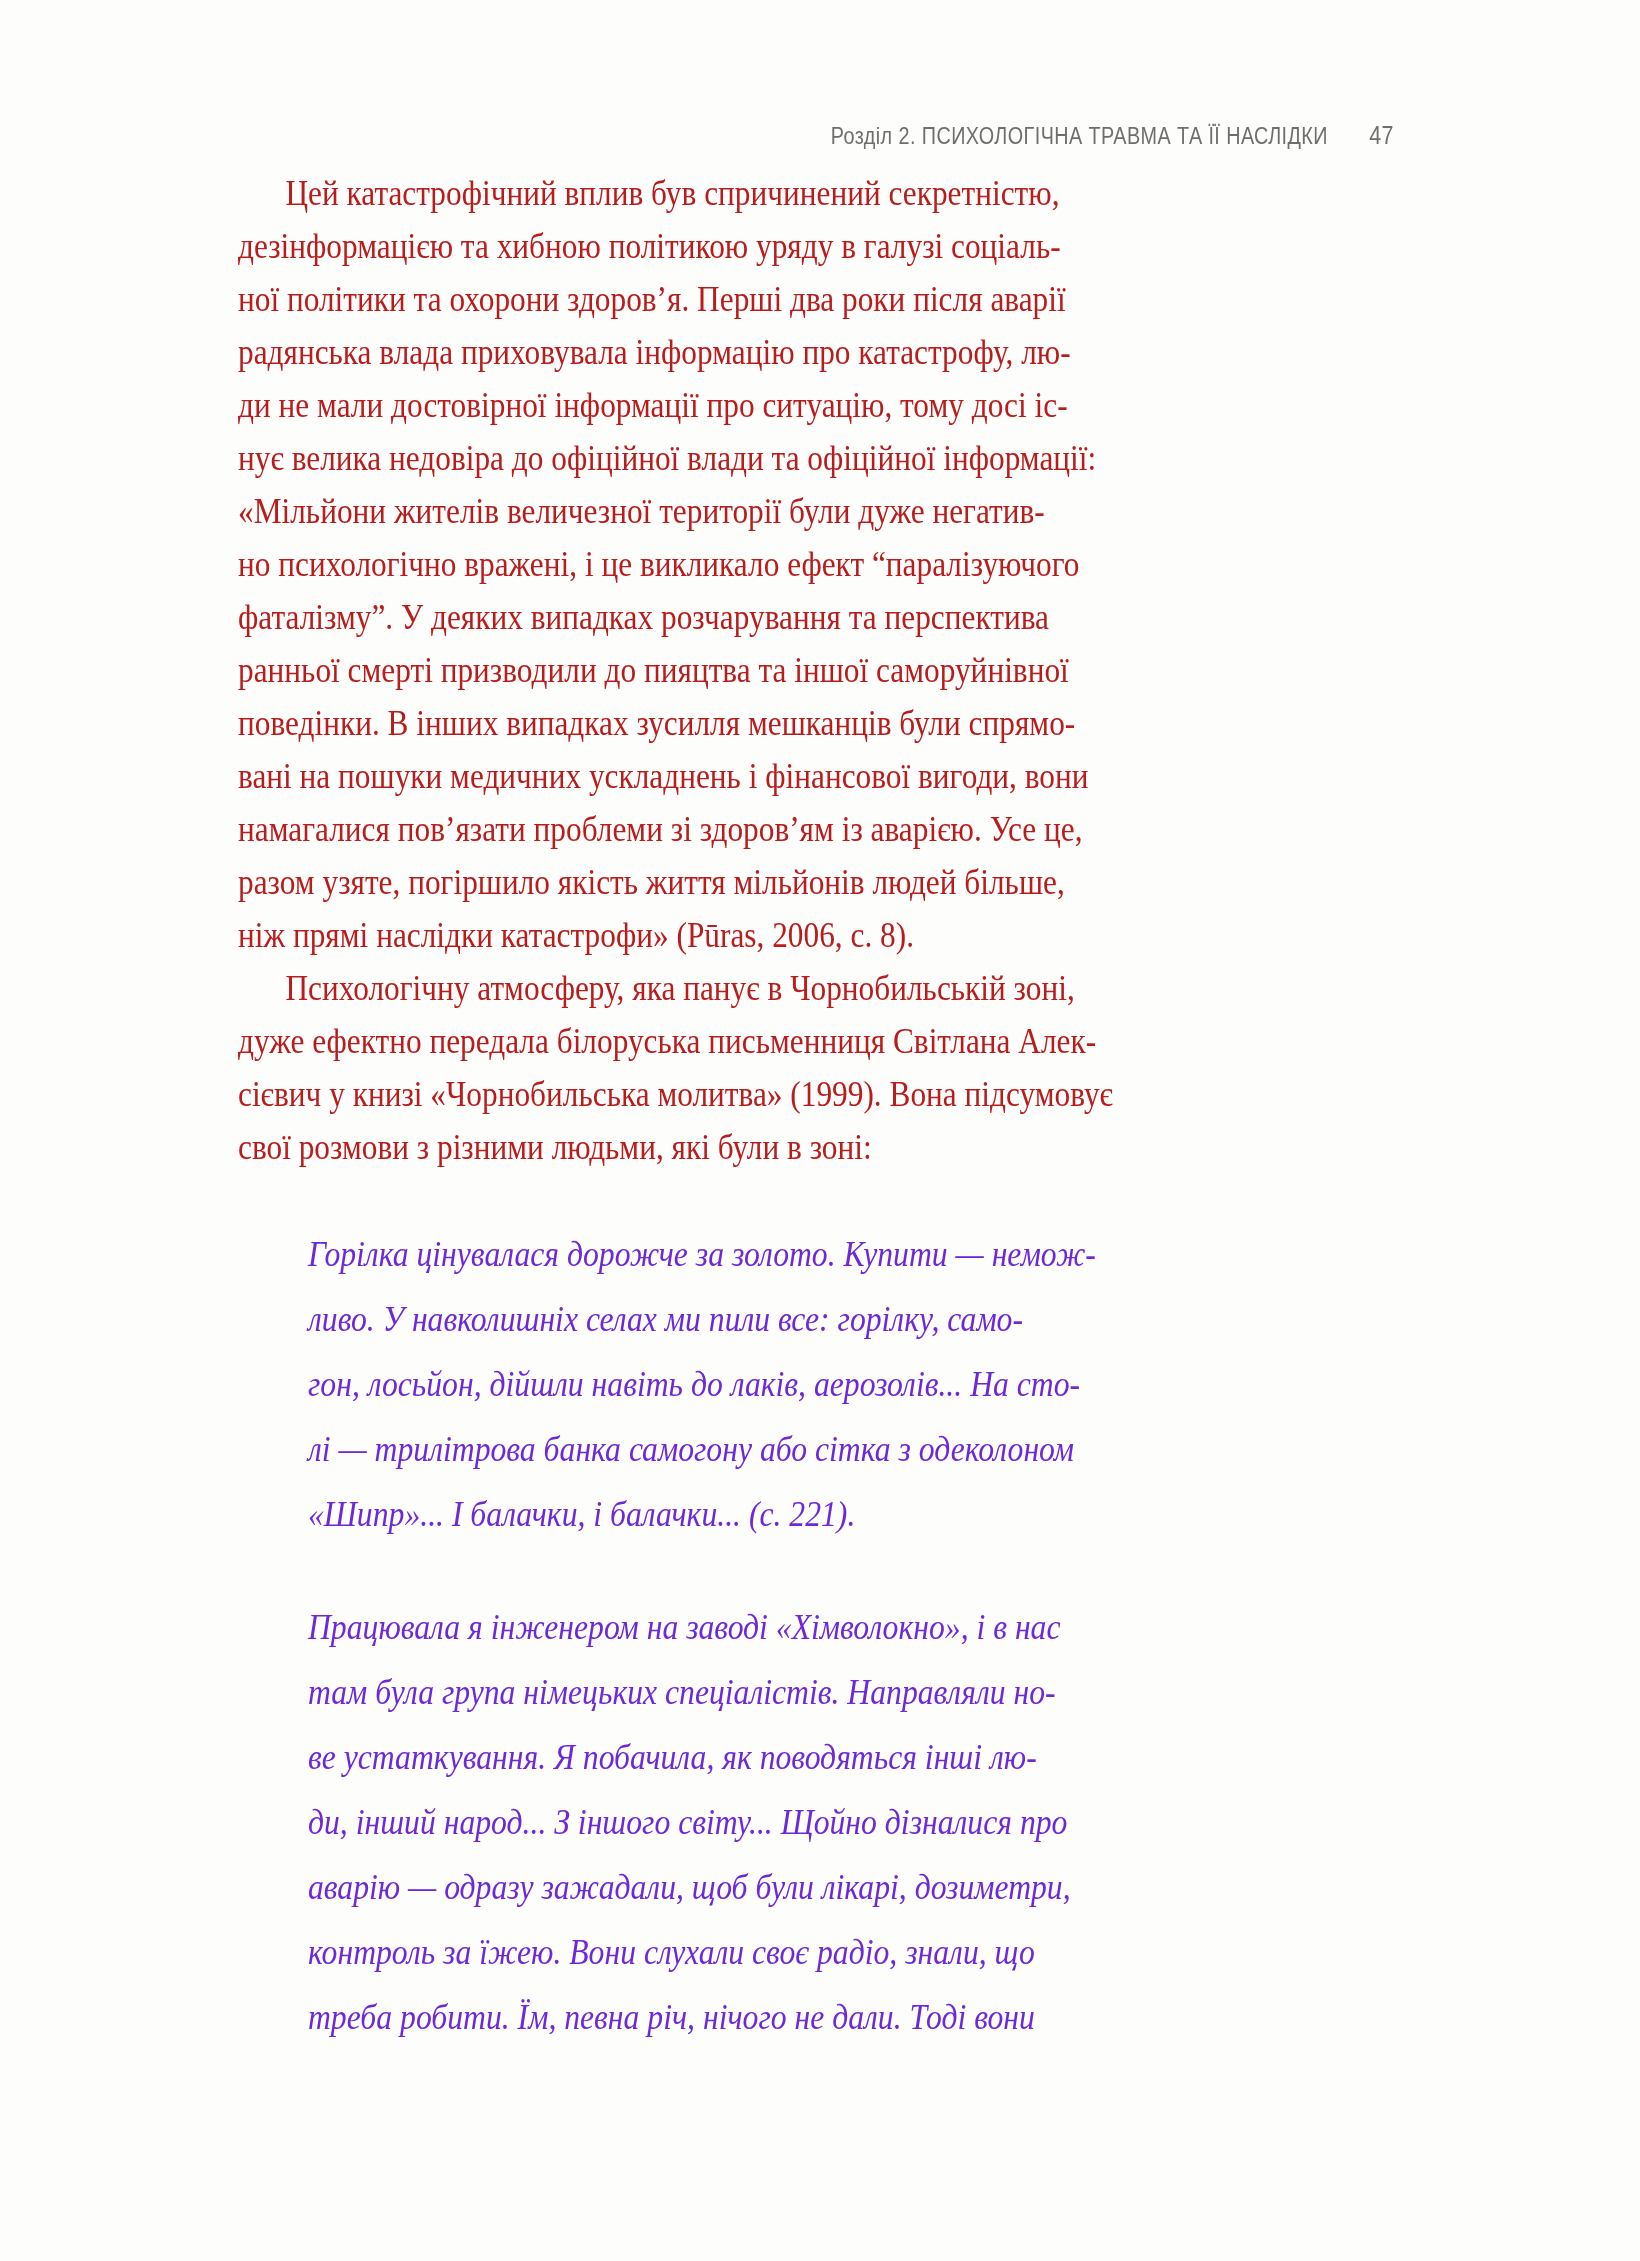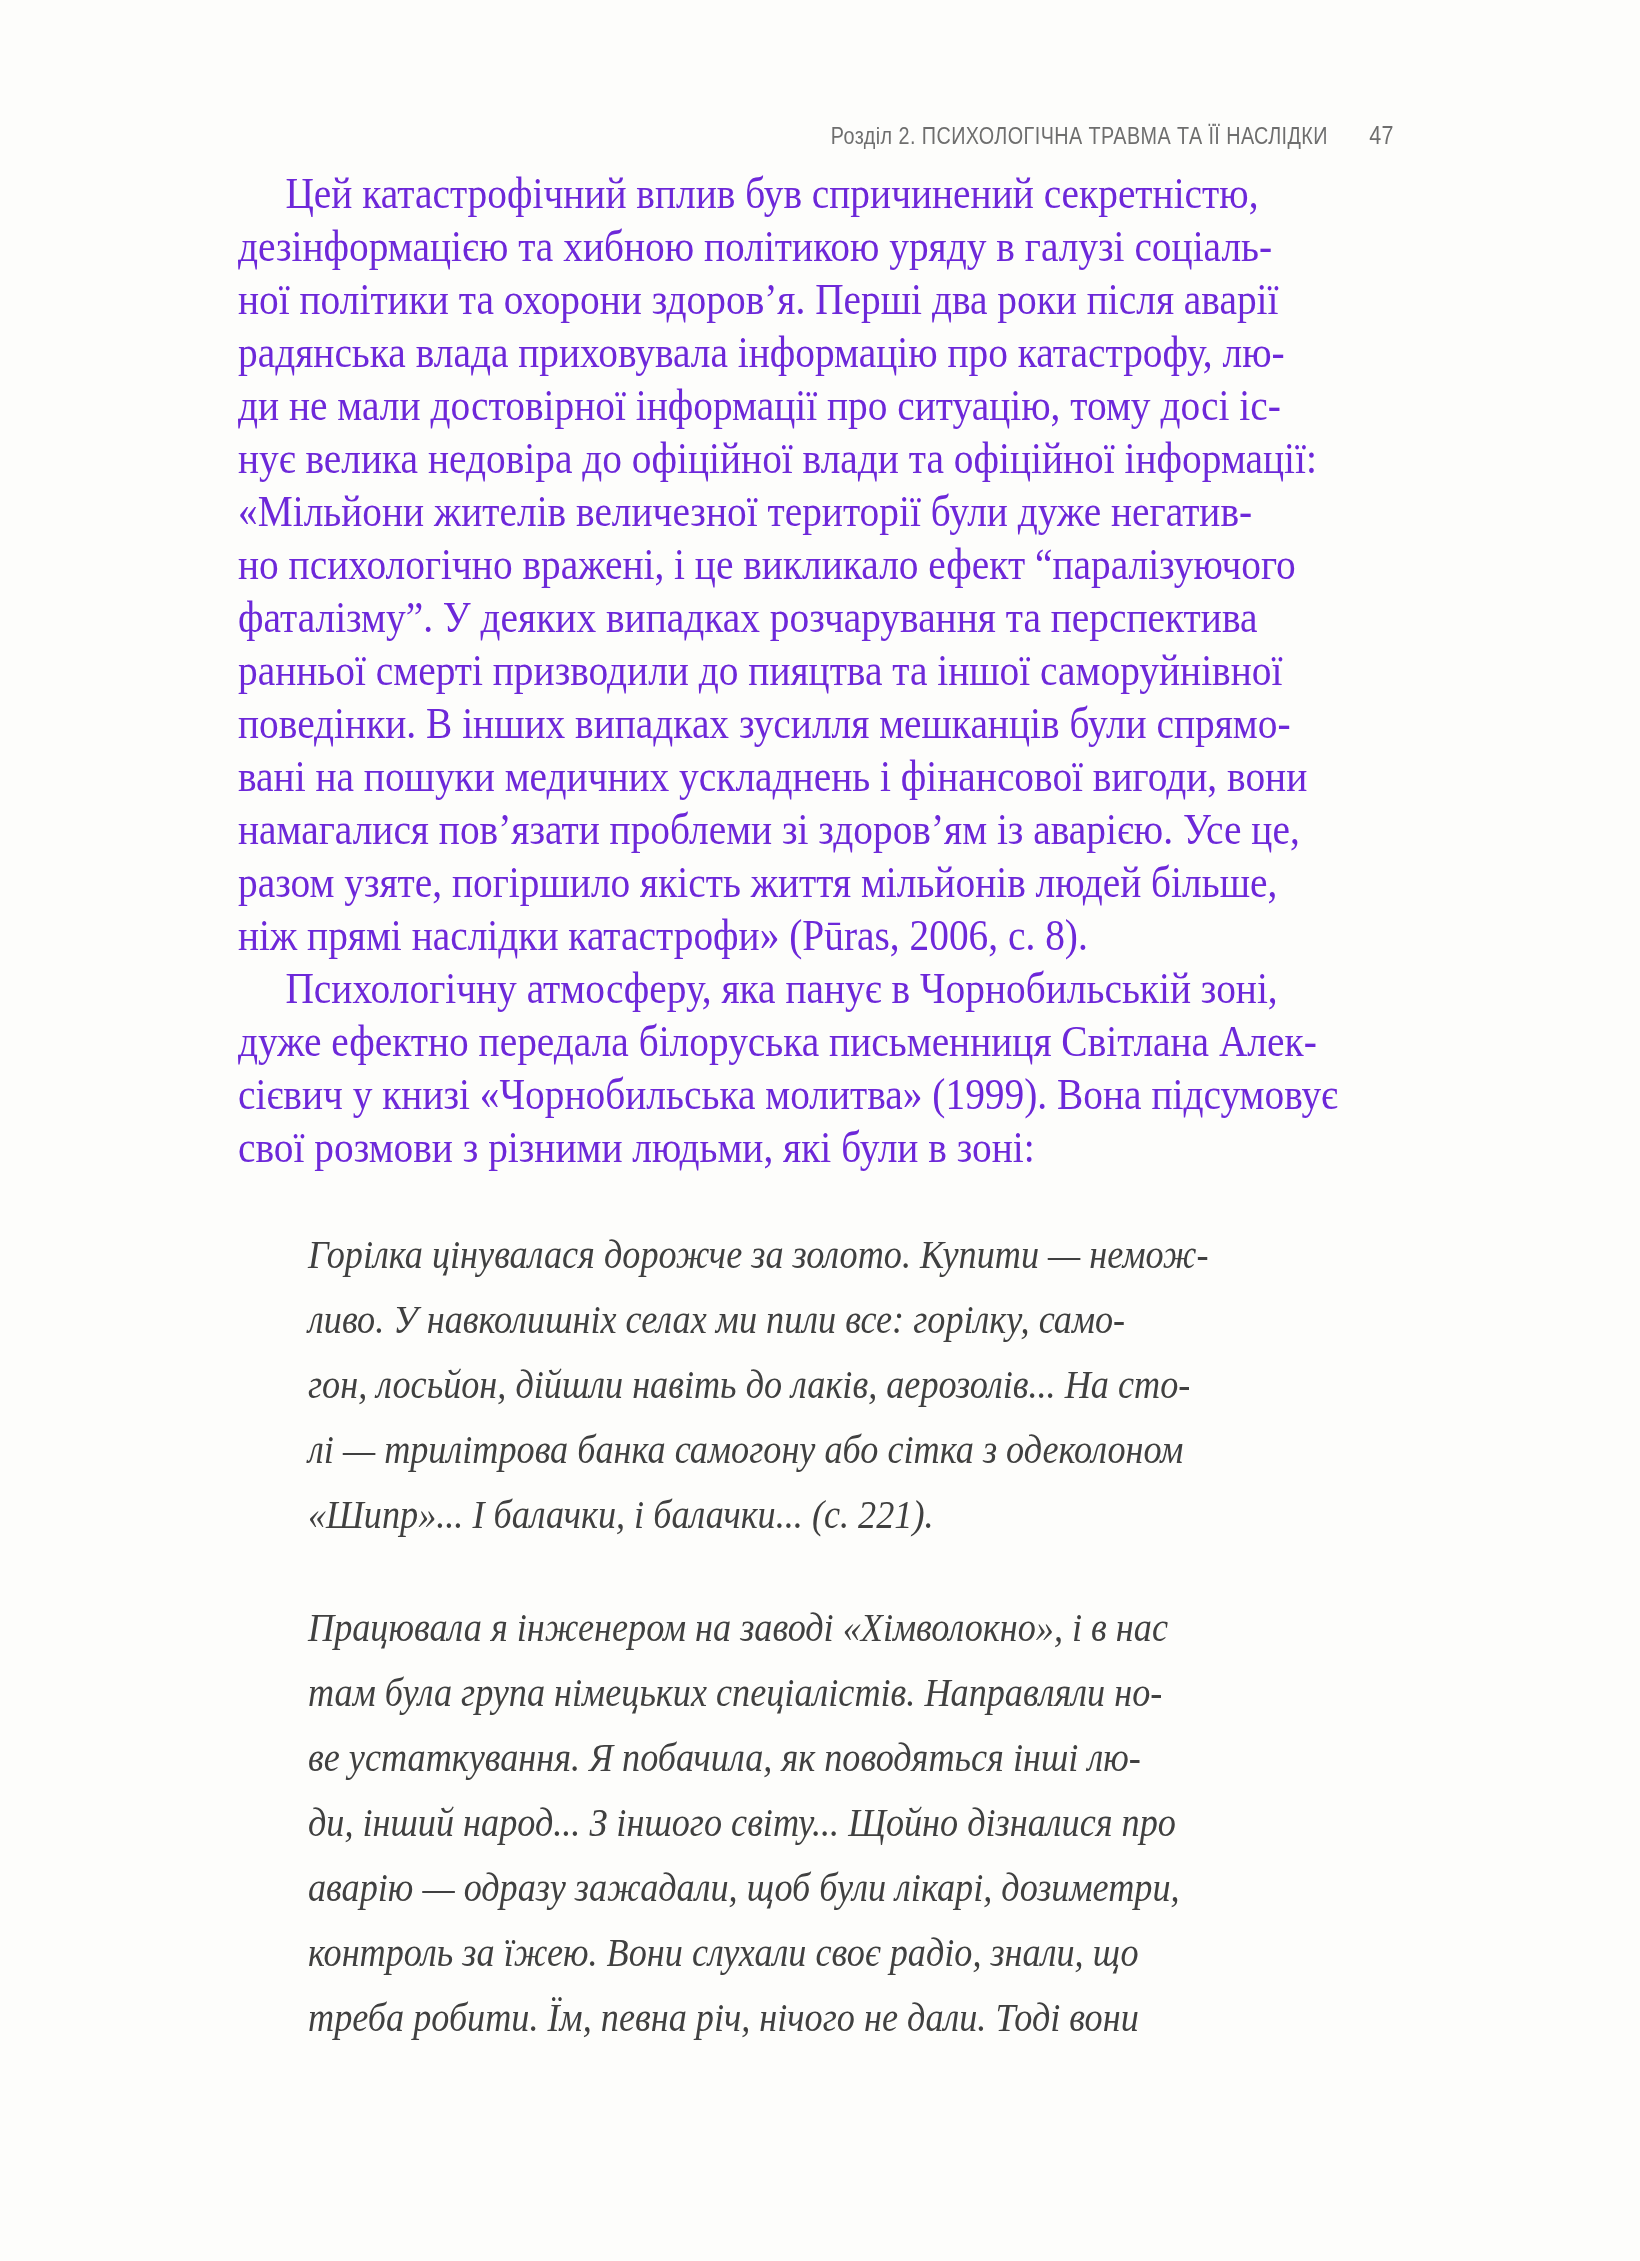--- a/index.html
+++ b/index.html
@@ -47,44 +47,44 @@
 
   
   .column {
     position: absolute;
     top: 167px;
     left: 202px;
     width: 1170px;
   }
 
   .para {
-    font-size: 44px;
+    font-size: 35px;
     line-height: 53px;
-    color: #6d28d9;
+    color: #b91c1c;
     margin: 0;
   }
 
   
   .ln {
     display: block;
     white-space: pre;
     transform: scaleX(0.895);
     transform-origin: left center;
     width: 111.7%;
   }
   .ln.indent {
     text-indent: 53px;
   }
 
   
   .blockquote {
     font-style: italic;
-    font-size: 40px;
+    font-size: 35px;
     line-height: 65px;
-    color: #404040;
+    color: #6d28d9;
     margin: 0;
     padding-left: 70px;
   }
   .blockquote .ln {
     transform: scaleX(0.905);
     width: 110.5%;
   }
   .gap-quote-top { height: 48px; }
   .gap-between-quotes { height: 48px; }
 </style>

